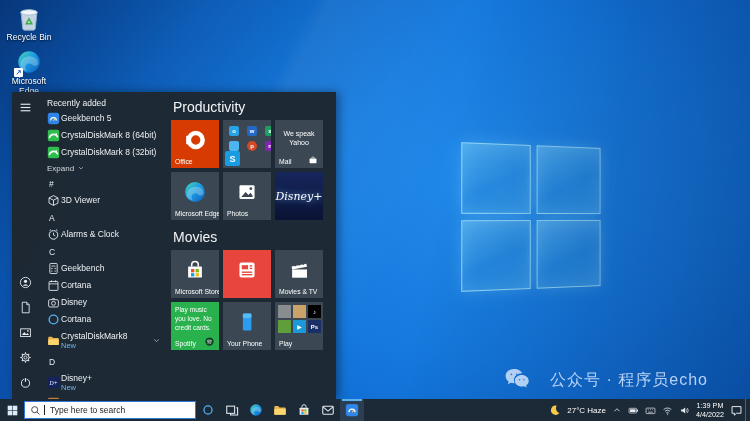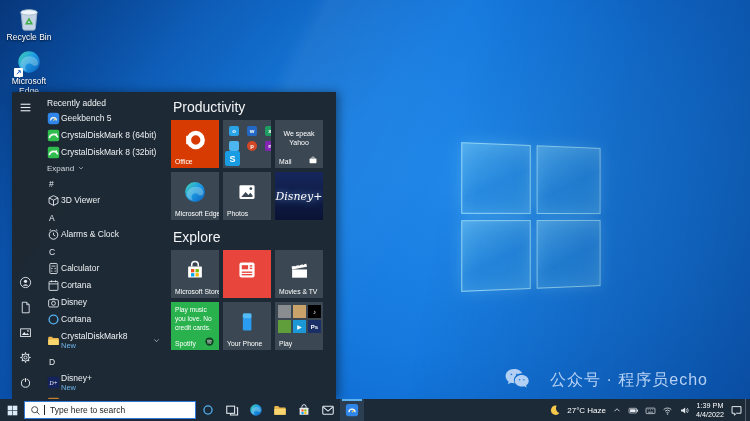--- a/index.html
+++ b/index.html
@@ -300,21 +300,21 @@
             <svg width="13" height="13" viewBox="0 0 16 16">
               <rect x="3.5" y="1.8" width="9" height="12.4" rx="1" fill="none" stroke="#e6ebf0" stroke-width="1.1"></rect>
               <line x1="5.5" y1="5" x2="10.5" y2="5" stroke="#e6ebf0"></line>
               <circle cx="6" cy="8" r=".8" fill="#e6ebf0"></circle>
               <circle cx="10" cy="8" r=".8" fill="#e6ebf0"></circle>
               <circle cx="6" cy="11.2" r=".8" fill="#e6ebf0"></circle>
               <circle cx="10" cy="11.2" r=".8" fill="#e6ebf0"></circle>
             </svg>
           </span>
           <span class="atext">
-            <span>Calculator</span>
+            <span>Geekbench</span>
           </span>
         </div>
         <div class="lrow">
           <span class="aicon">
             <svg width="13" height="13" viewBox="0 0 16 16">
               <rect x="2.5" y="3" width="11" height="11" rx="1" fill="none" stroke="#e6ebf0" stroke-width="1.1"></rect>
               <line x1="2.5" y1="6" x2="13.5" y2="6" stroke="#e6ebf0"></line>
               <line x1="5.5" y1="1.7" x2="5.5" y2="4" stroke="#e6ebf0"></line>
               <line x1="10.5" y1="1.7" x2="10.5" y2="4" stroke="#e6ebf0"></line>
             </svg>
@@ -446,21 +446,21 @@
                 </svg>
               </div>
               <span class="tlabel">Photos</span>
             </div>
             <div class="tile" style="background: linear-gradient(rgb(22, 38, 92), rgb(10, 19, 52));">
               <div class="disney-text">Disney+</div>
             </div>
           </div>
         </div>
         <div class="tgroup">
-          <div class="tgroup-title">Explore</div>
+          <div class="tgroup-title">Movies</div>
           <div class="tgrid">
             <div class="tile" style="background: rgb(59, 72, 83);">
               <div class="tcenter">
                 <svg width="22" height="22" viewBox="0 0 16 16">
                   <path d="M5.6 5.4V4.3a2.4 2.4 0 0 1 4.8 0v1.1" fill="none" stroke="#fff" stroke-width="1.1"></path>
                   <rect x="3" y="5.4" width="10" height="8.1" rx=".5" fill="#fff"></rect>
                   <rect x="5.1" y="7.3" width="2.4" height="2.4" fill="#f25022"></rect>
                   <rect x="8.4" y="7.3" width="2.4" height="2.4" fill="#7fba00"></rect>
                   <rect x="5.1" y="10.3" width="2.4" height="2.4" fill="#00a4ef"></rect>
                   <rect x="8.4" y="10.3" width="2.4" height="2.4" fill="#ffb900"></rect>

